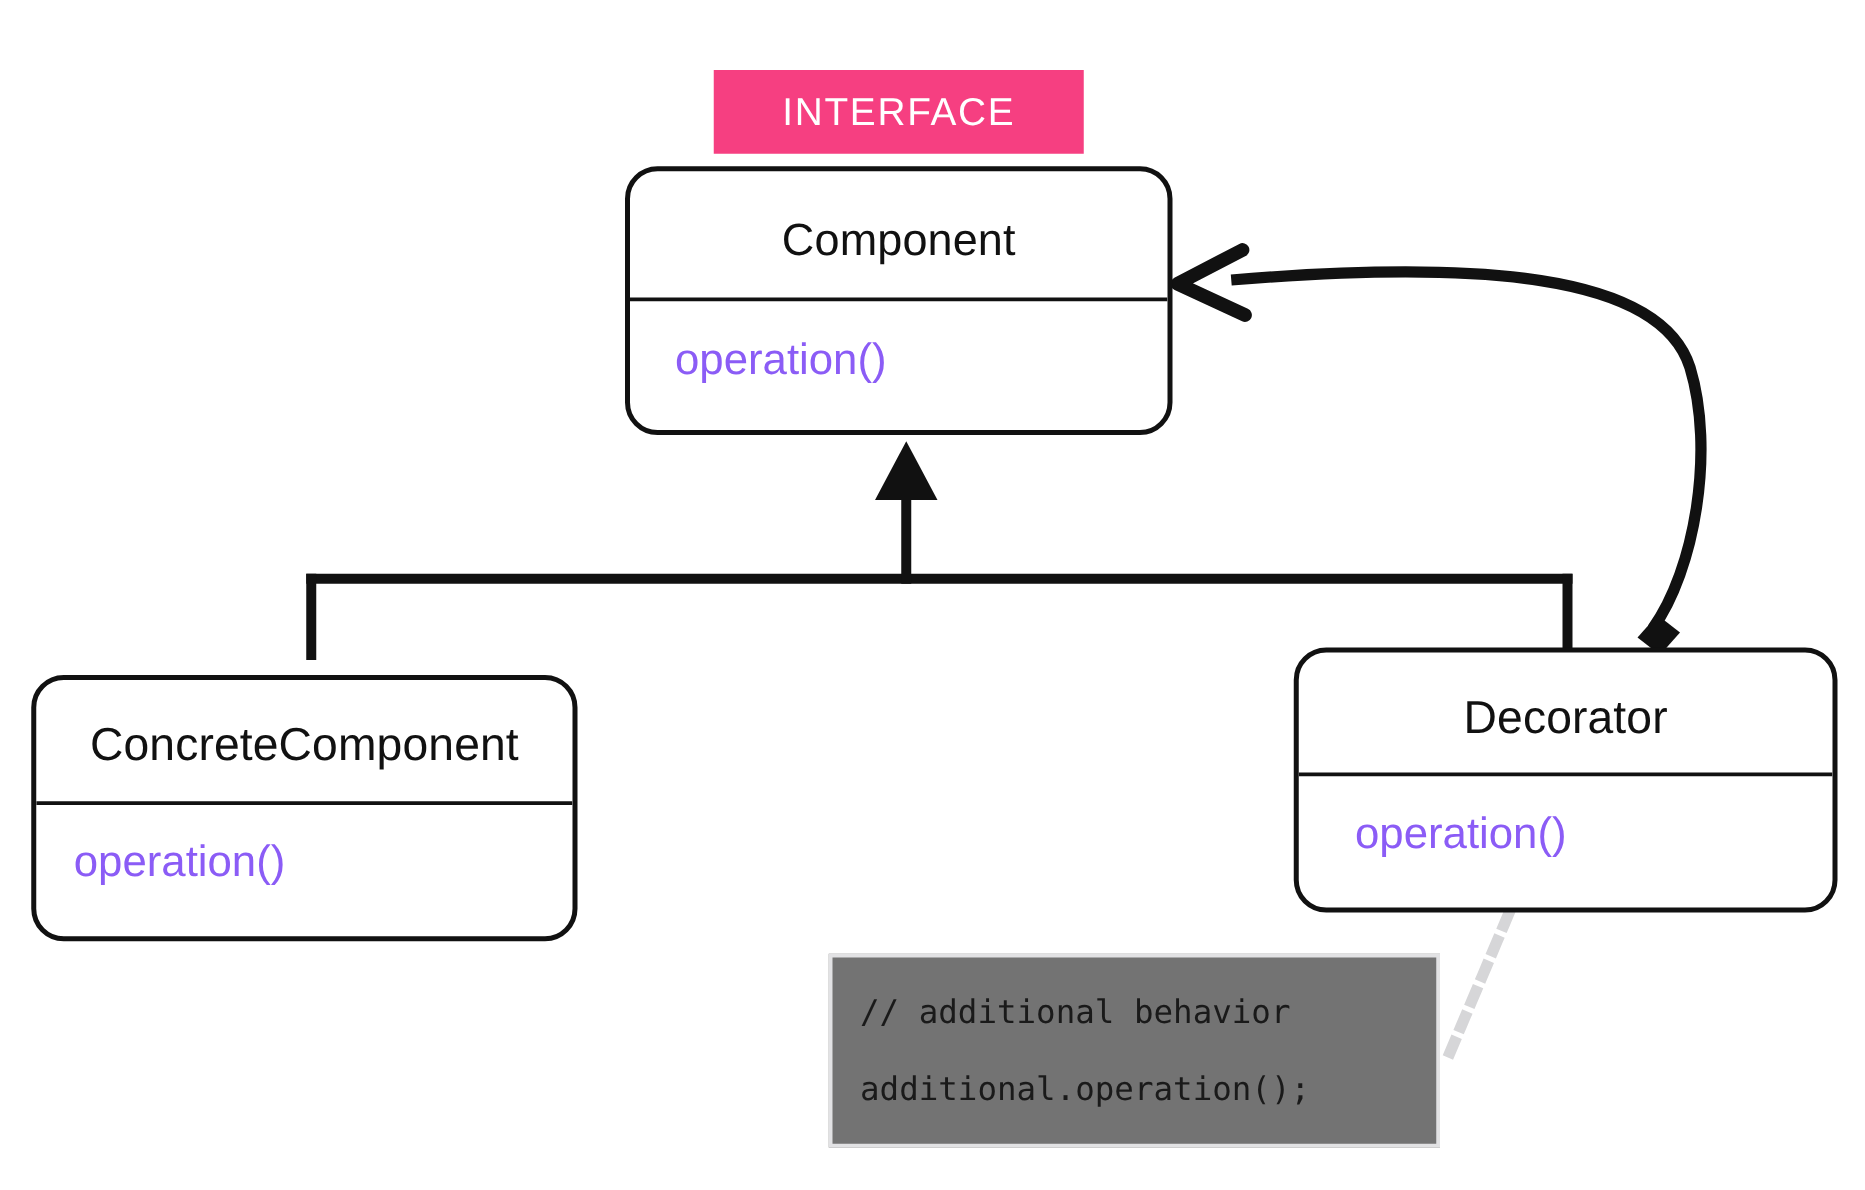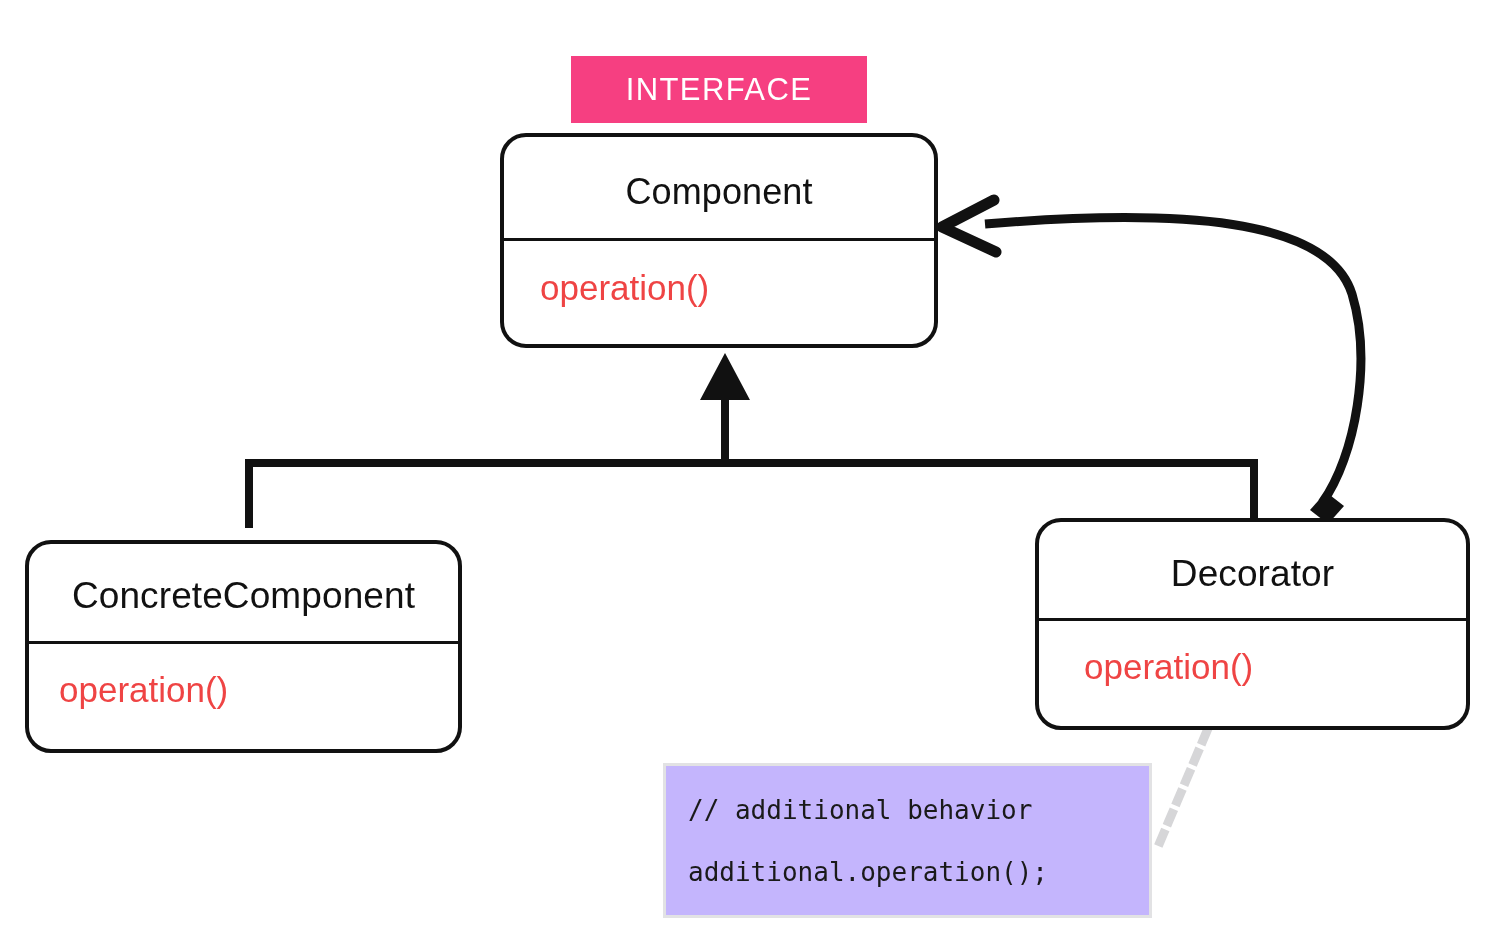--- a/index.html
+++ b/index.html
@@ -43,21 +43,21 @@
     right: 0;
     height: 3px;
     background: #111111;
   }
   .uml-member {
     position: absolute;
     left: 0;
     right: 0;
     display: flex;
     align-items: center;
-    color: #ef4444;
+    color: #8b5cf6;
     font-weight: 400;
     white-space: nowrap;
   }
 
   
   #component-box { left: 500px; top: 133px; width: 438px; height: 215px; }
   #component-box .uml-title  { top: 26px;  height: 58px; font-size: 36px; }
   #component-box .uml-divider{ top: 101px; }
   #component-box .uml-member { top: 122px; height: 58px; font-size: 35px; padding-left: 36px; }
 
@@ -92,21 +92,21 @@
   }
 
   
   #code-note {
     position: absolute;
     left: 663px;
     top: 763px;
     width: 489px;
     height: 155px;
     box-sizing: border-box;
-    background: #c4b5fd;
+    background: #737373;
     border: 3px solid #e2e2e4;
     padding: 22px 0 0 22px;
     font-family: "DejaVu Sans Mono", monospace;
     font-size: 26px;
     color: #1a1a1a;
     line-height: 1.0;
   }
   #code-note .code-line { display: block; height: 62px; line-height: 44px; white-space: pre; }
 
   

